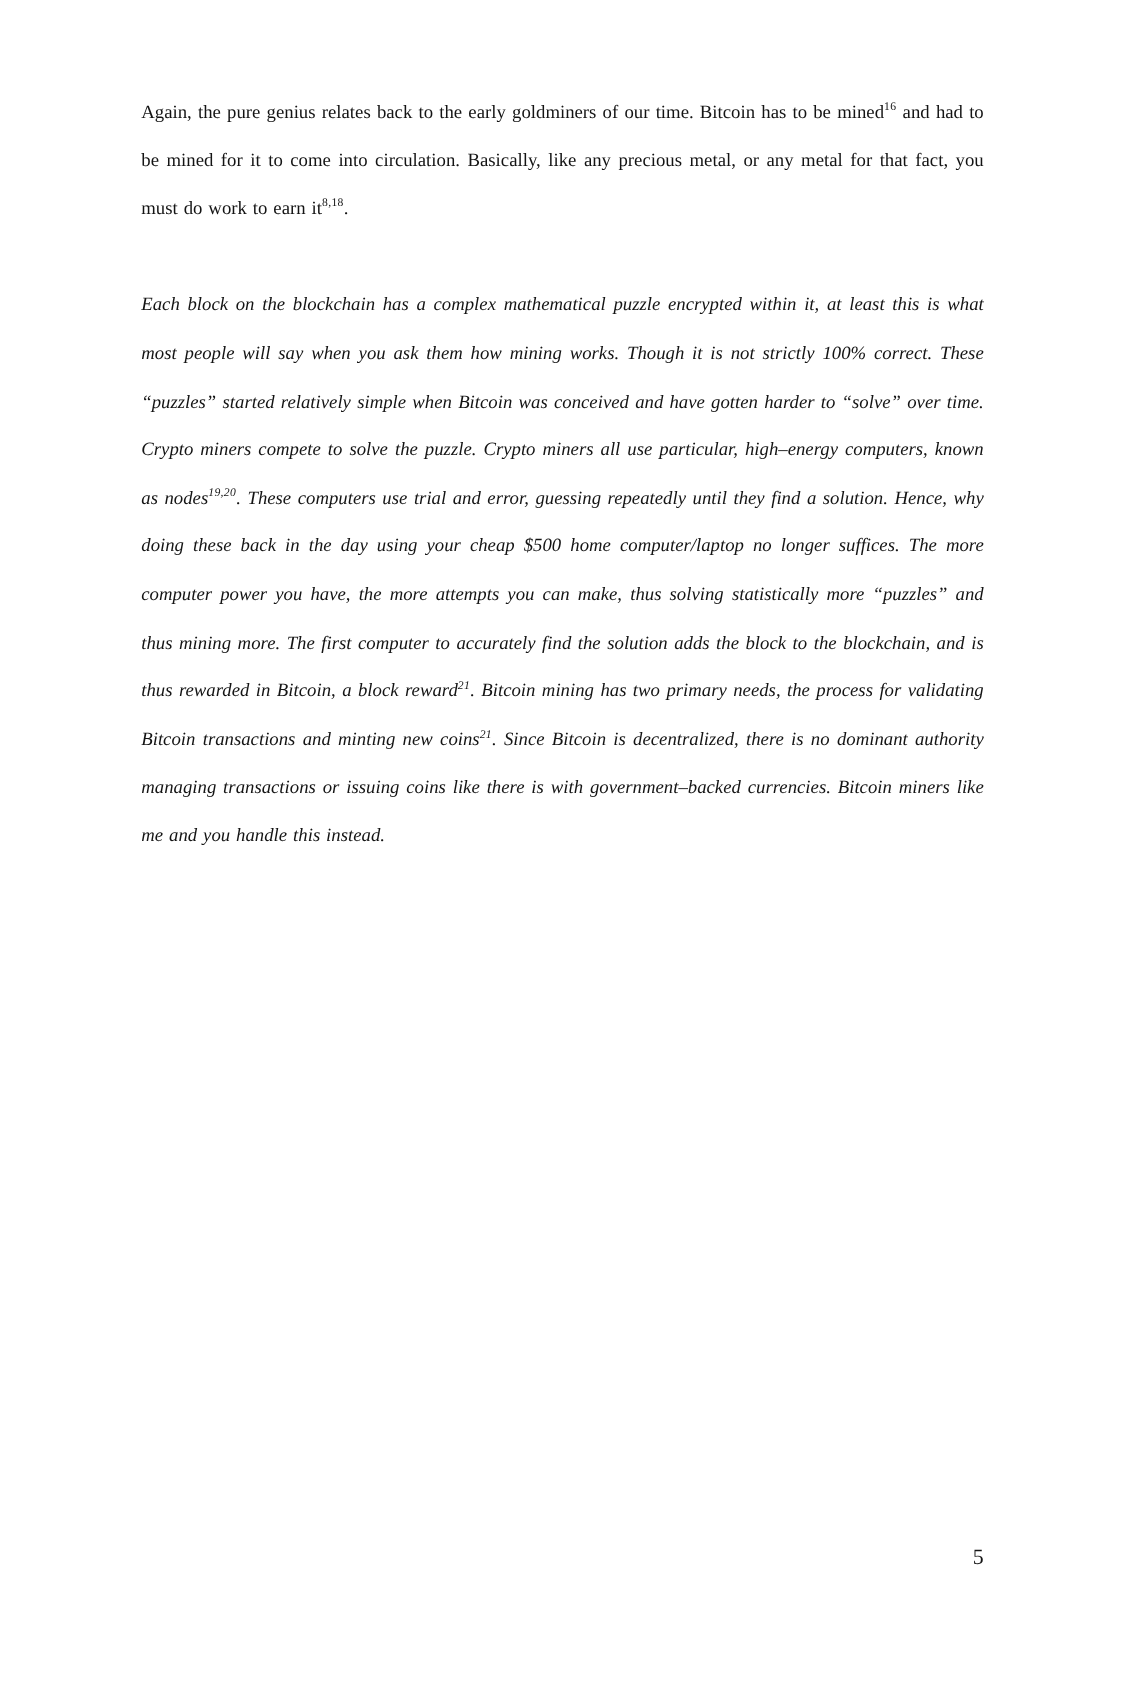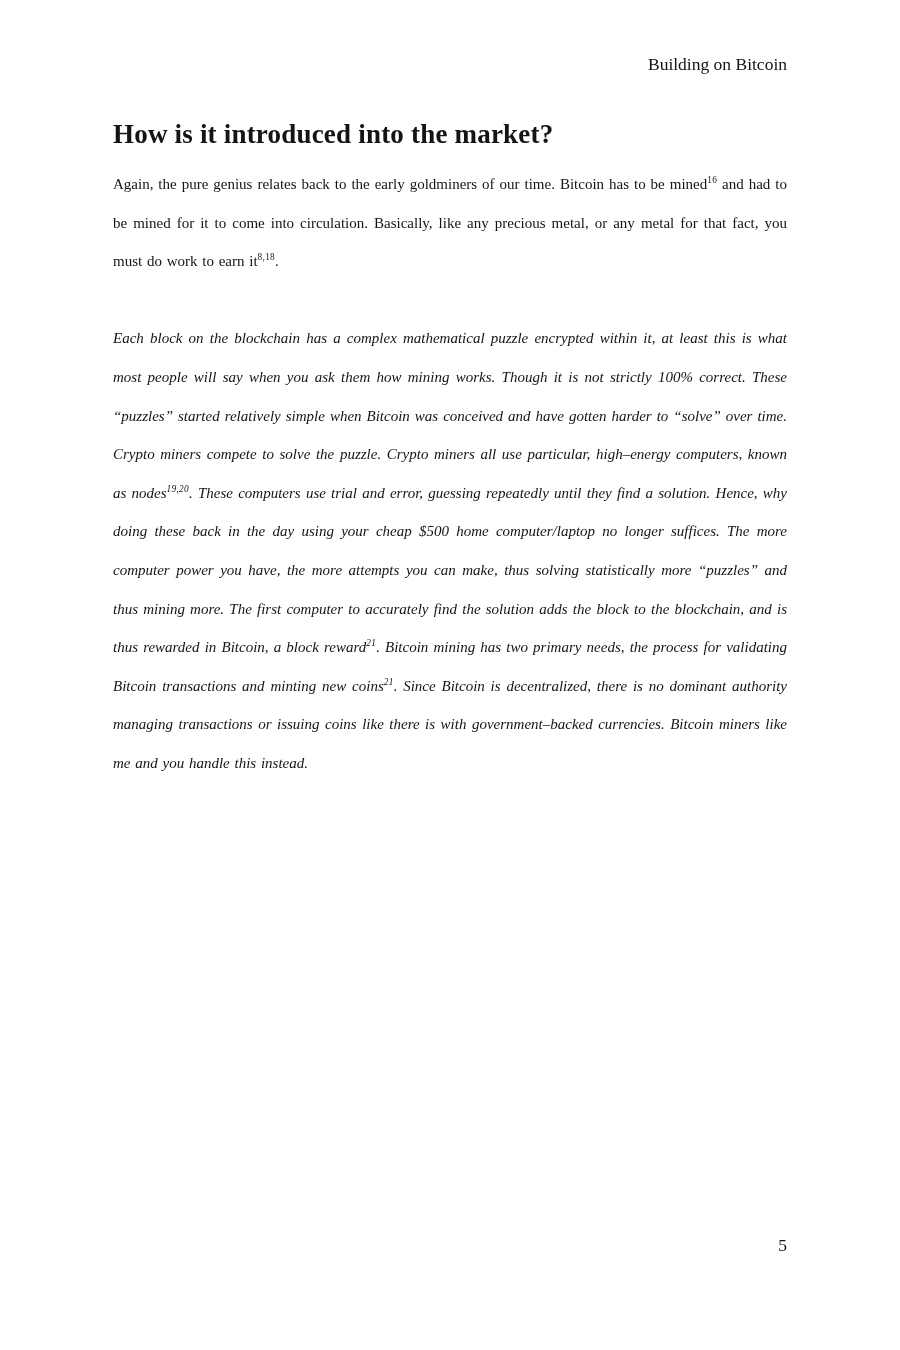--- a/index.html
+++ b/index.html
@@ -58,23 +58,21 @@
     top: 1236px;
     right: 113px;
     font-size: 17.5px;
     line-height: 18px;
   }
 </style>
 </head>
 <body>
 
 <div class="page">
-  <div class="running-header">Building on Bitcoin</div>
 
-  <h1 class="heading">How is it introduced into the market?</h1>
 
   <div class="body-text">
       <p class="para"><span>Again, the pure genius relates back to the early goldminers of our time. Bitcoin has to be mined</span><sup>16</sup><span> and had to be mined for it to come into circulation. Basically, like any precious metal, or any metal for that fact, you must do work to earn it</span><sup>8,18</sup><span>.</span></p>
       <p class="para"><span>Each block on the blockchain has a complex mathematical puzzle encrypted within it, at least this is what most people will say when you ask them how mining works. Though it is not strictly 100% correct. These “puzzles” started relatively simple when Bitcoin was conceived and have gotten harder to “solve” over time. Crypto miners compete to solve the puzzle. Crypto miners all use particular, high–energy computers, known as nodes</span><sup>19,20</sup><span>. These computers use trial and error, guessing repeatedly until they find a solution. Hence, why doing these back in the day using your cheap $500 home computer/laptop no longer suffices. The more computer power you have, the more attempts you can make, thus solving statistically more “puzzles” and thus mining more. The first computer to accurately find the solution adds the block to the blockchain, and is thus rewarded in Bitcoin, a block reward</span><sup>21</sup><span>. Bitcoin mining has two primary needs, the process for validating Bitcoin transactions and minting new coins</span><sup>21</sup><span>. Since Bitcoin is decentralized, there is no dominant authority managing transactions or issuing coins like there is with government–backed currencies. Bitcoin miners like me and you handle this instead.</span></p>
     </div>
 
   <div class="page-number">5</div>
 </div>
 
 </body></html>

